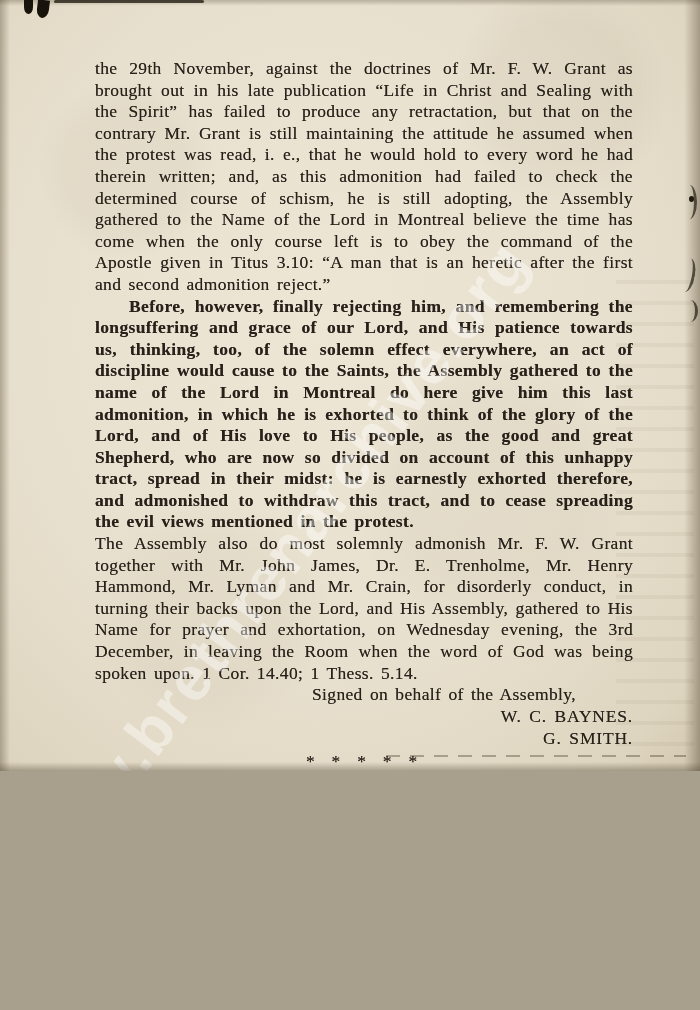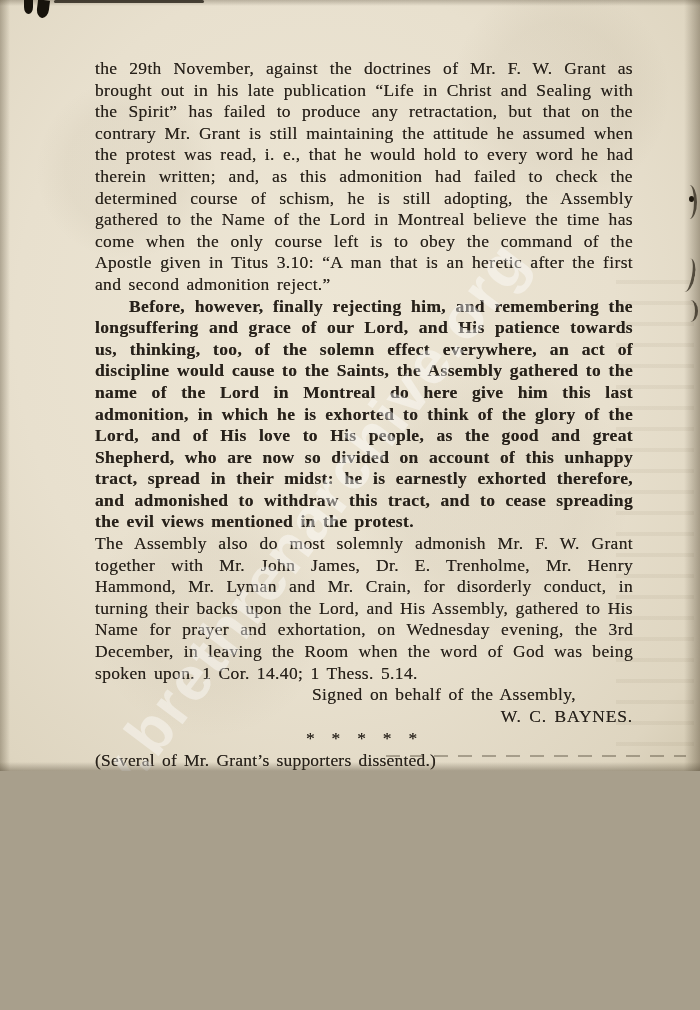--- a/index.html
+++ b/index.html
@@ -88,20 +88,21 @@
 
   <div class="content">
     <p class="para">the 29th November, against the doctrines of Mr. F. W. Grant as brought out in his late publication “Life in Christ and Sealing with the Spirit” has failed to produce any retractation, but that on the contrary Mr. Grant is still maintaining the attitude he assumed when the protest was read, i. e., that he would hold to every word he had therein written; and, as this admonition had failed to check the determined course of schism, he is still adopting, the Assembly gathered to the Name of the Lord in Montreal believe the time has come when the only course left is to obey the command of the Apostle given in Titus 3.10: “A man that is an heretic after the first and second admonition reject.”</p>
     <p class="para indent">Before, however, finally rejecting him, and remembering the longsuffering and grace of our Lord, and His patience towards us, thinking, too, of the solemn effect everywhere, an act of discipline would cause to the Saints, the Assembly gathered to the name of the Lord in Montreal do here give him this last admonition, in which he is exhorted to think of the glory of the Lord, and of His love to His people, as the good and great Shepherd, who are now so divided on account of this unhappy tract, spread in their midst: he is earnestly exhorted therefore, and admonished to withdraw this tract, and to cease spreading the evil views mentioned in the protest.</p>
     <p class="para">The Assembly also do most solemnly admonish Mr. F. W. Grant together with Mr. John James, Dr. E. Trenholme, Mr. Henry Hammond, Mr. Lyman and Mr. Crain, for disorderly conduct, in turning their backs upon the Lord, and His Assembly, gathered to His Name for prayer and exhortation, on Wednesday evening, the 3rd December, in leaving the Room when the word of God was being spoken upon. 1 Cor. 14.40; 1 Thess. 5.14.</p>
 
     <p class="signed-line">Signed on behalf of the Assembly,</p>
 
     <div class="sig-block">
       <p>W. C. BAYNES.</p>
+      <p>G. SMITH.</p>
     </div>
 
     <p class="stars">* * * * *</p>
 
     <p class="dissent">(Several of Mr. Grant’s supporters dissented.)</p>
 
     <p class="stars">* * * * *</p>
 
     <p class="page-num">-14-</p>
   </div>

